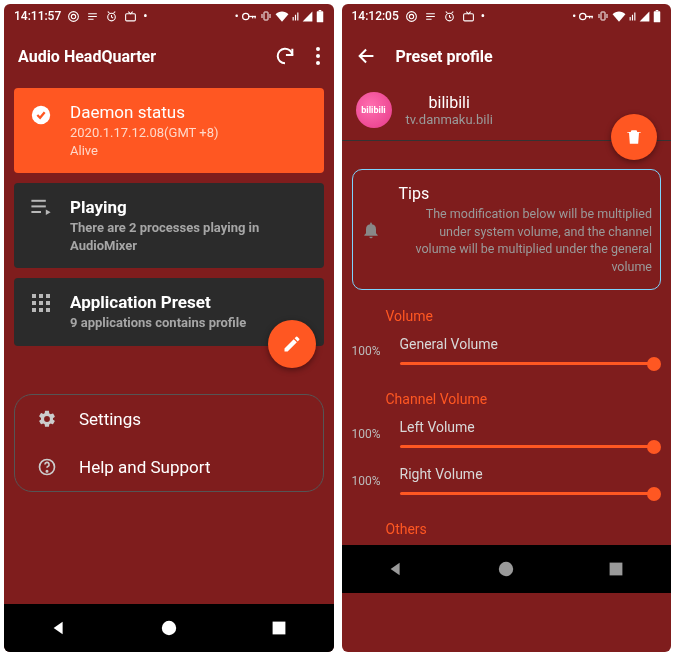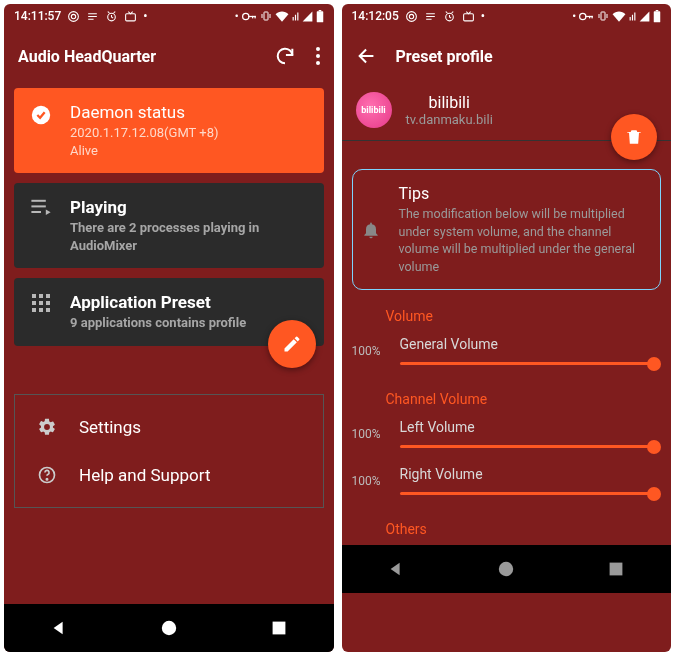--- a/index.html
+++ b/index.html
@@ -69,23 +69,23 @@
     height: 48px;
     border-radius: 50%;
     background: #ff5722;
     display: flex;
     align-items: center;
     justify-content: center;
     box-shadow: 0 2px 6px rgba(0,0,0,.4);
   }
   .settings-box {
     border: 1px solid #555;
-    border-radius: 0;
+    border-radius: 18px;
     margin-top: 48px;
-    padding: 8px 0;
+    padding: 0 0;
   }
   .settings-row {
     display: flex;
     align-items: center;
     gap: 22px;
     padding: 14px 22px;
     color: #fff;
     font-size: 17px;
   }
   .nav-bar {
@@ -123,21 +123,21 @@
   }
   .divider { height:1px; background:#333; margin:0; }
   .scroll2 { padding: 28px 10px 0 10px; }
   .tips-box {
     border:1px solid #7dd3fc; border-radius:10px;
     padding:14px 8px; display:flex; gap:18px;
     margin-bottom:18px;
   }
   .tips-box .icon-slot{ width:22px; display:flex; align-items:center; justify-content:center;}
   .tips-box .body .ttitle{ color:#fff; font-size:16px; margin-bottom:2px;}
-  .tips-box .body .tsub{ color:#9a9a9a; font-size:12.5px; line-height:1.4;}
+  .tips-box .body .tsub{ color:#9a9a9a; font-size:12.5px; line-height:1.4;text-align:right;}
   .section-label { color:#ff5722; font-size:14px; margin:4px 0 8px 34px;}
   .slider-row { display:flex; align-items:center; gap:12px; padding:4px 6px 14px 0;}
   .slider-row .pct { width:36px; text-align:left; color:#bbb; font-size:12px; }
   .slider-row .sbody { flex:1; }
   .slider-row .slabel { color:#d8d8d8; font-size:14px; margin-bottom:10px;}
   .track {
     position:relative; height:3px; background:#ff5722; border-radius:2px;
   }
   .thumb {
     position:absolute; right:-6px; top:50%; transform:translateY(-50%);

